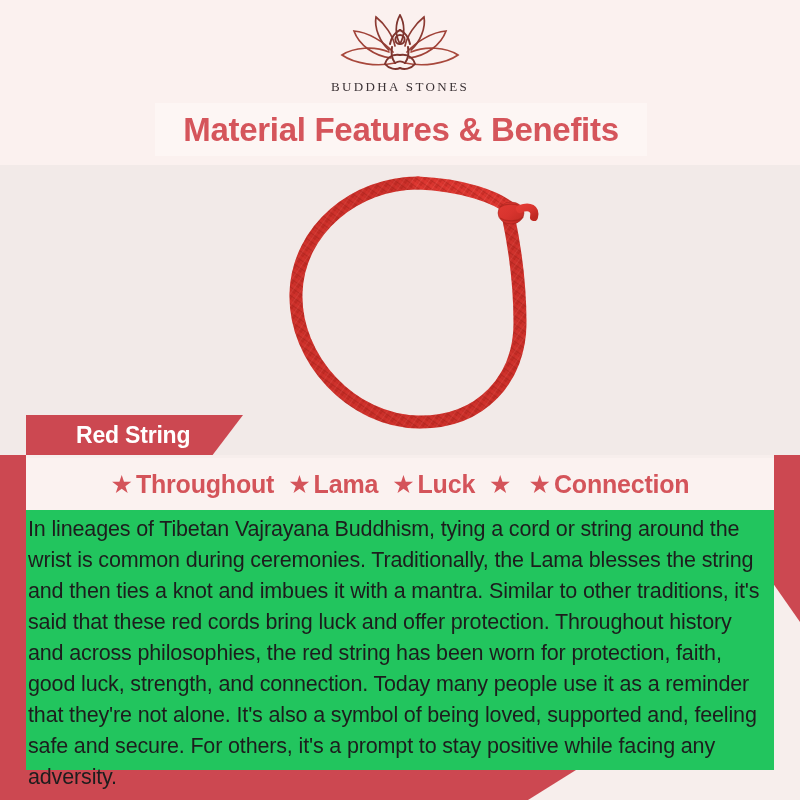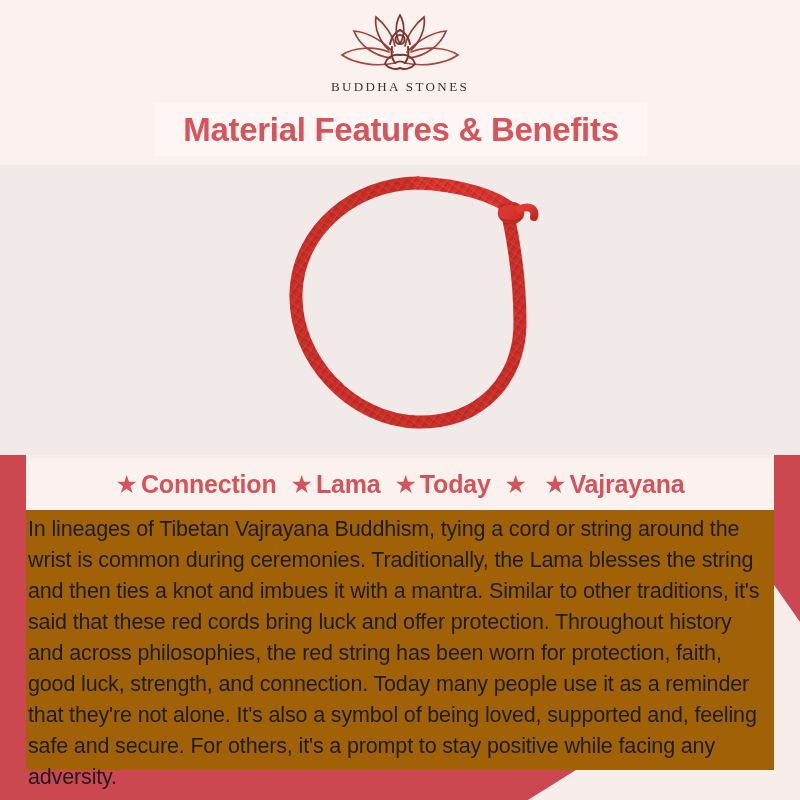--- a/index.html
+++ b/index.html
@@ -119,21 +119,21 @@
     font-size: 25px;
     font-weight: 700;
     letter-spacing: -0.2px;
   }
   .feature + .feature { margin-left: 10px; }
 
   
   #body-panel {
     position: absolute; top: 510px; left: 26px;
     width: 748px; height: 260px;
-    background: #a16207;
+    background: #22c55e;
     padding: 4px 12px 0 2px;
   }
   #body-text {
     font-size: 21.5px;
     line-height: 31px;
     color: #1d1d1d;
     font-weight: 500;
     letter-spacing: -0.15px;
     white-space: pre-wrap;
   }
@@ -220,40 +220,43 @@
         <ellipse cx="243" cy="40" rx="13" ry="11" fill="url(#cordGrad)"></ellipse>
         <ellipse cx="243" cy="40" rx="13" ry="11" fill="none" stroke="#9e2019" stroke-width="1" opacity="0.5"></ellipse>
         <path d="M232 34 C238 30, 250 30, 255 35" stroke="#a9231d" stroke-width="1.4" fill="none" opacity="0.7"></path>
         <path d="M232 45 C238 49, 250 49, 255 44" stroke="#a9231d" stroke-width="1.4" fill="none" opacity="0.7"></path>
 
         <path d="M252 36 C262 32, 268 36, 266 44" fill="none" stroke="url(#cordGrad)" stroke-width="8" stroke-linecap="round"></path>
       </g>
     </svg>
   </div>
 
+  <div id="ribbon">
+    <span id="ribbon-label">Red String</span>
+  </div>
 
   <div id="features">
     <div class="feature">
       <span class="feature-star">★</span>
+      <span class="feature-label">Throughout</span>
+    </div>
+    <div class="feature">
+      <span class="feature-star">★</span>
+      <span class="feature-label">Lama</span>
+    </div>
+    <div class="feature">
+      <span class="feature-star">★</span>
+      <span class="feature-label">Luck</span>
+    </div>
+    <div class="feature">
+      <span class="feature-star">★</span>
+    </div>
+    <div class="feature">
+      <span class="feature-star">★</span>
       <span class="feature-label">Connection</span>
-    </div>
-    <div class="feature">
-      <span class="feature-star">★</span>
-      <span class="feature-label">Lama</span>
-    </div>
-    <div class="feature">
-      <span class="feature-star">★</span>
-      <span class="feature-label">Today</span>
-    </div>
-    <div class="feature">
-      <span class="feature-star">★</span>
-    </div>
-    <div class="feature">
-      <span class="feature-star">★</span>
-      <span class="feature-label">Vajrayana</span>
     </div>
   </div>
 
   <div id="body-panel">
     <p id="body-text">In lineages of Tibetan Vajrayana Buddhism, tying a cord or string around the wrist is common during ceremonies. Traditionally, the Lama blesses the string and then ties a knot and imbues it with a mantra. Similar to other traditions, it's said that these red cords bring luck and offer protection. Throughout history and across philosophies, the red string has been worn for protection, faith, good luck, strength, and connection. Today many people use it as a reminder that they're not alone. It's also a symbol of being loved, supported and, feeling safe and secure. For others, it's a prompt to stay positive while facing any adversity.</p>
   </div>
 
 </div>
 
 </body></html>

